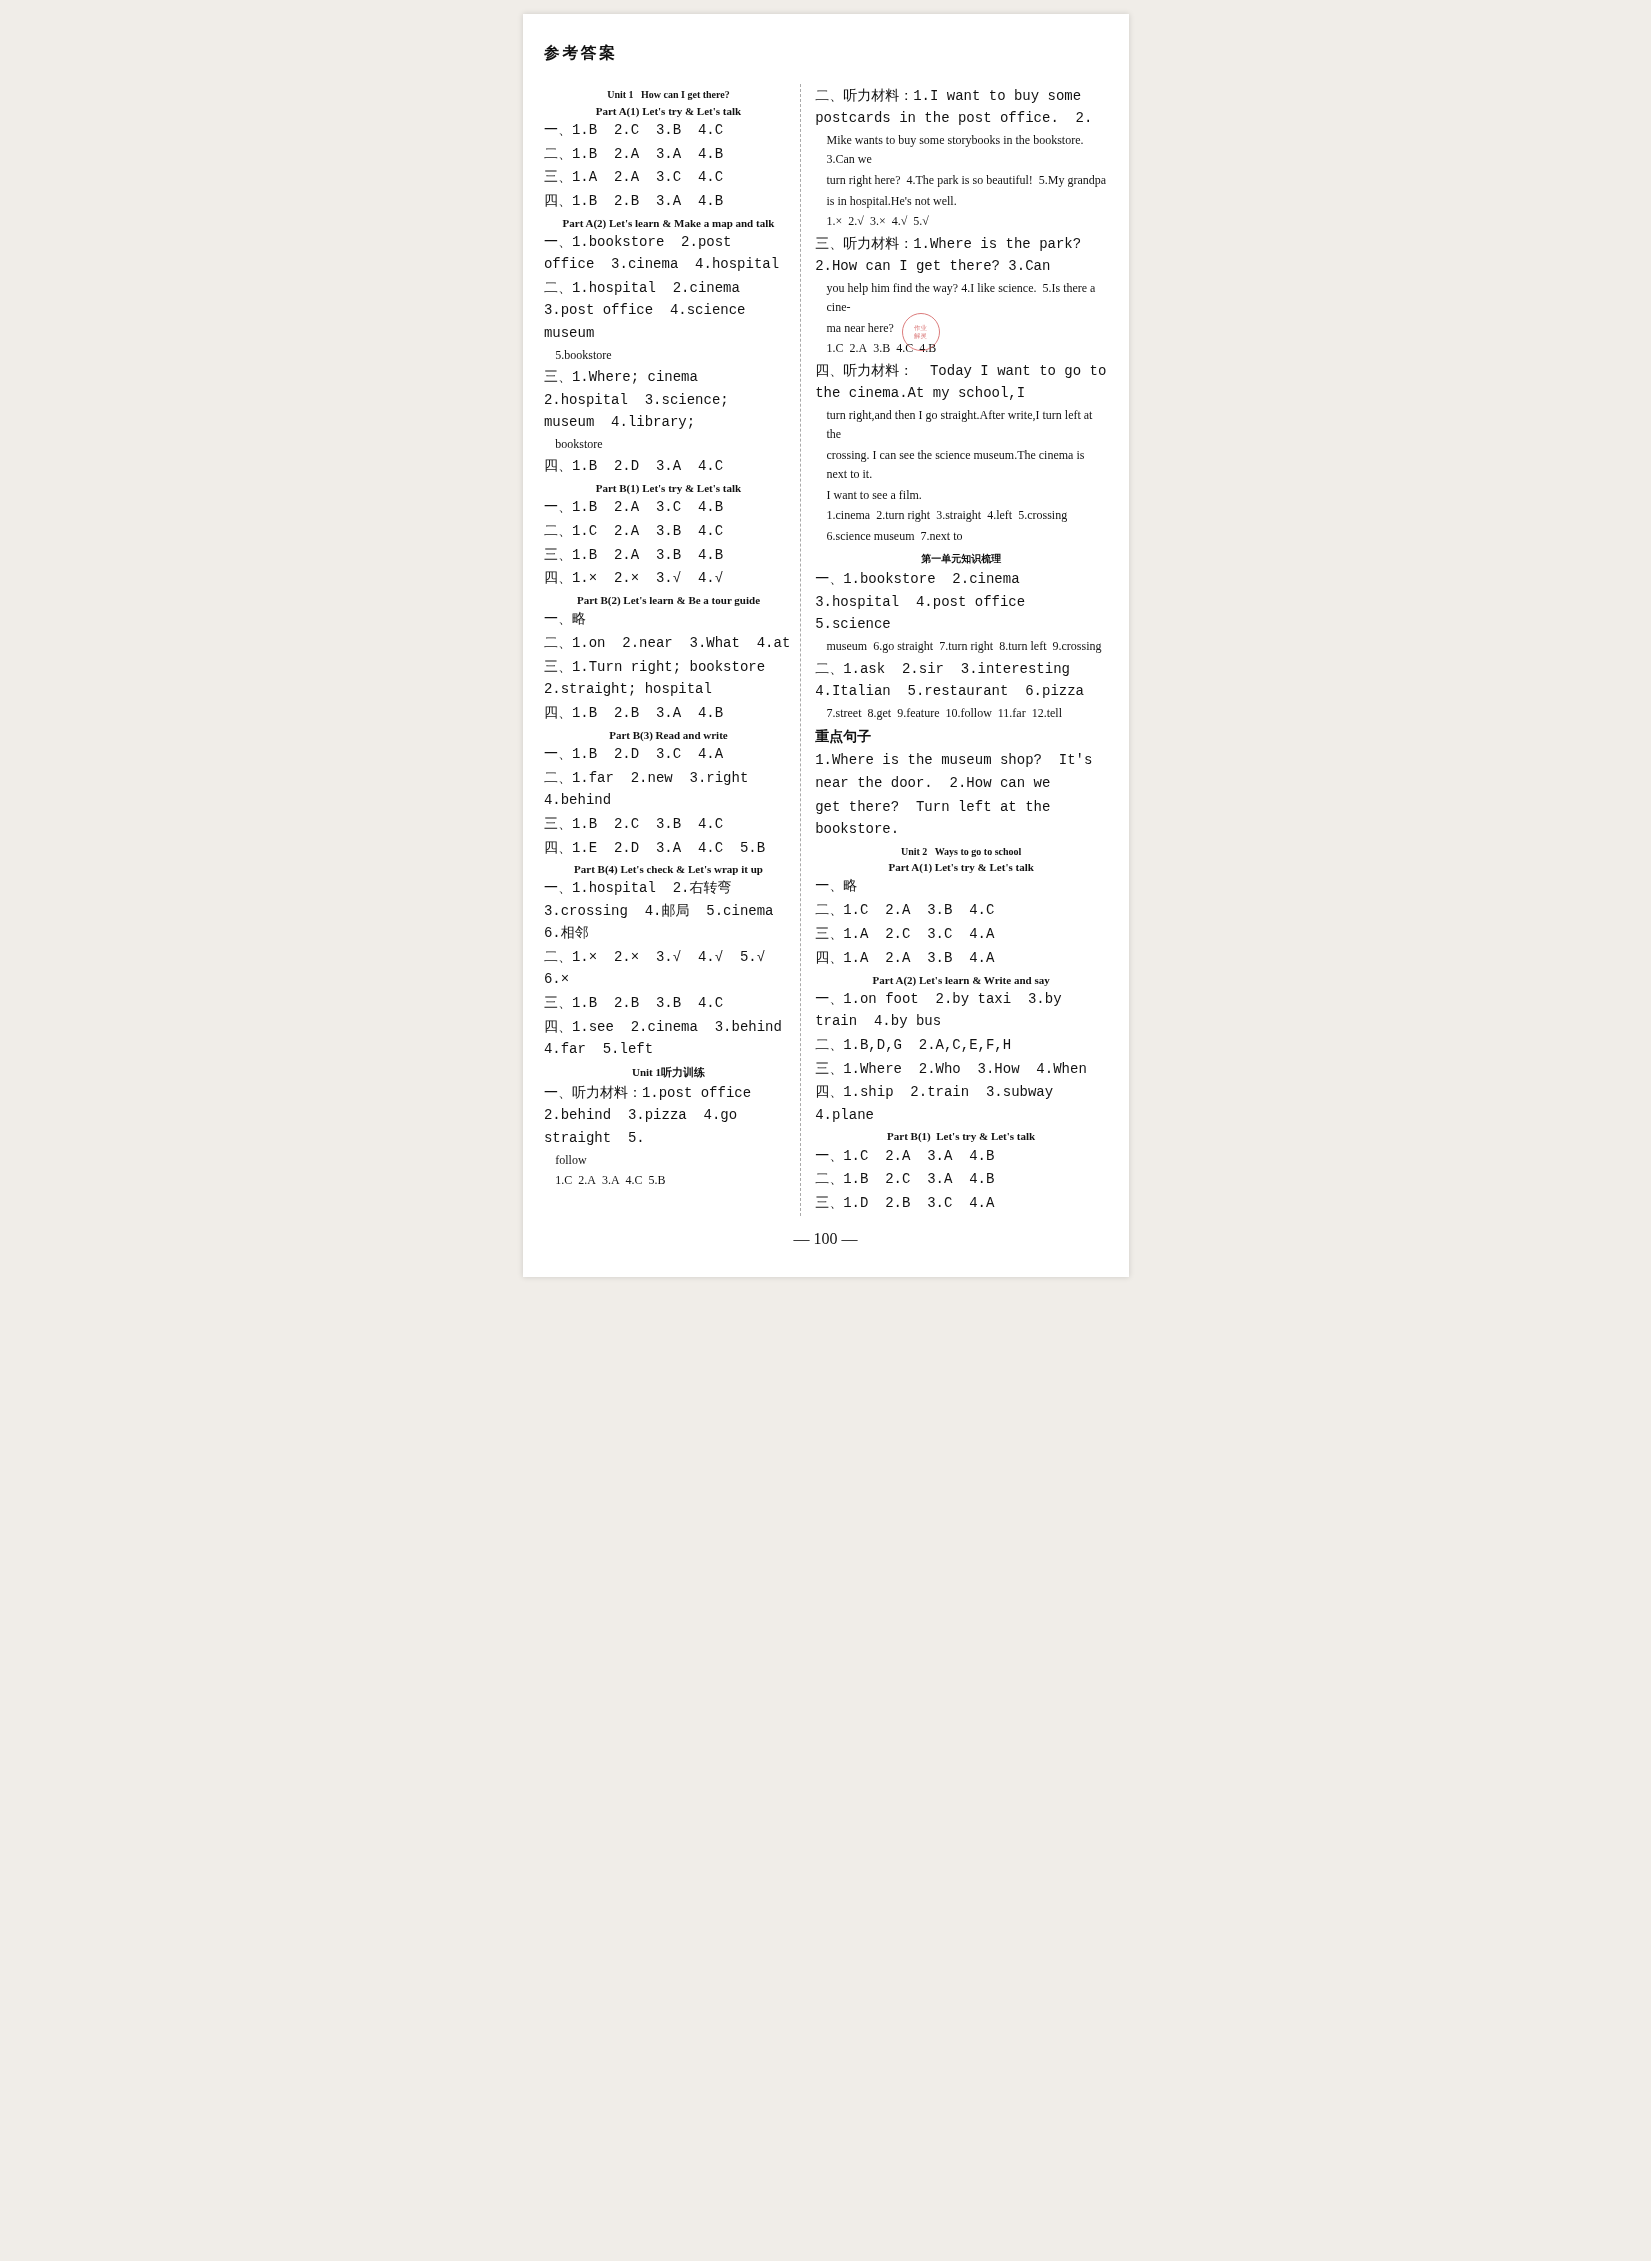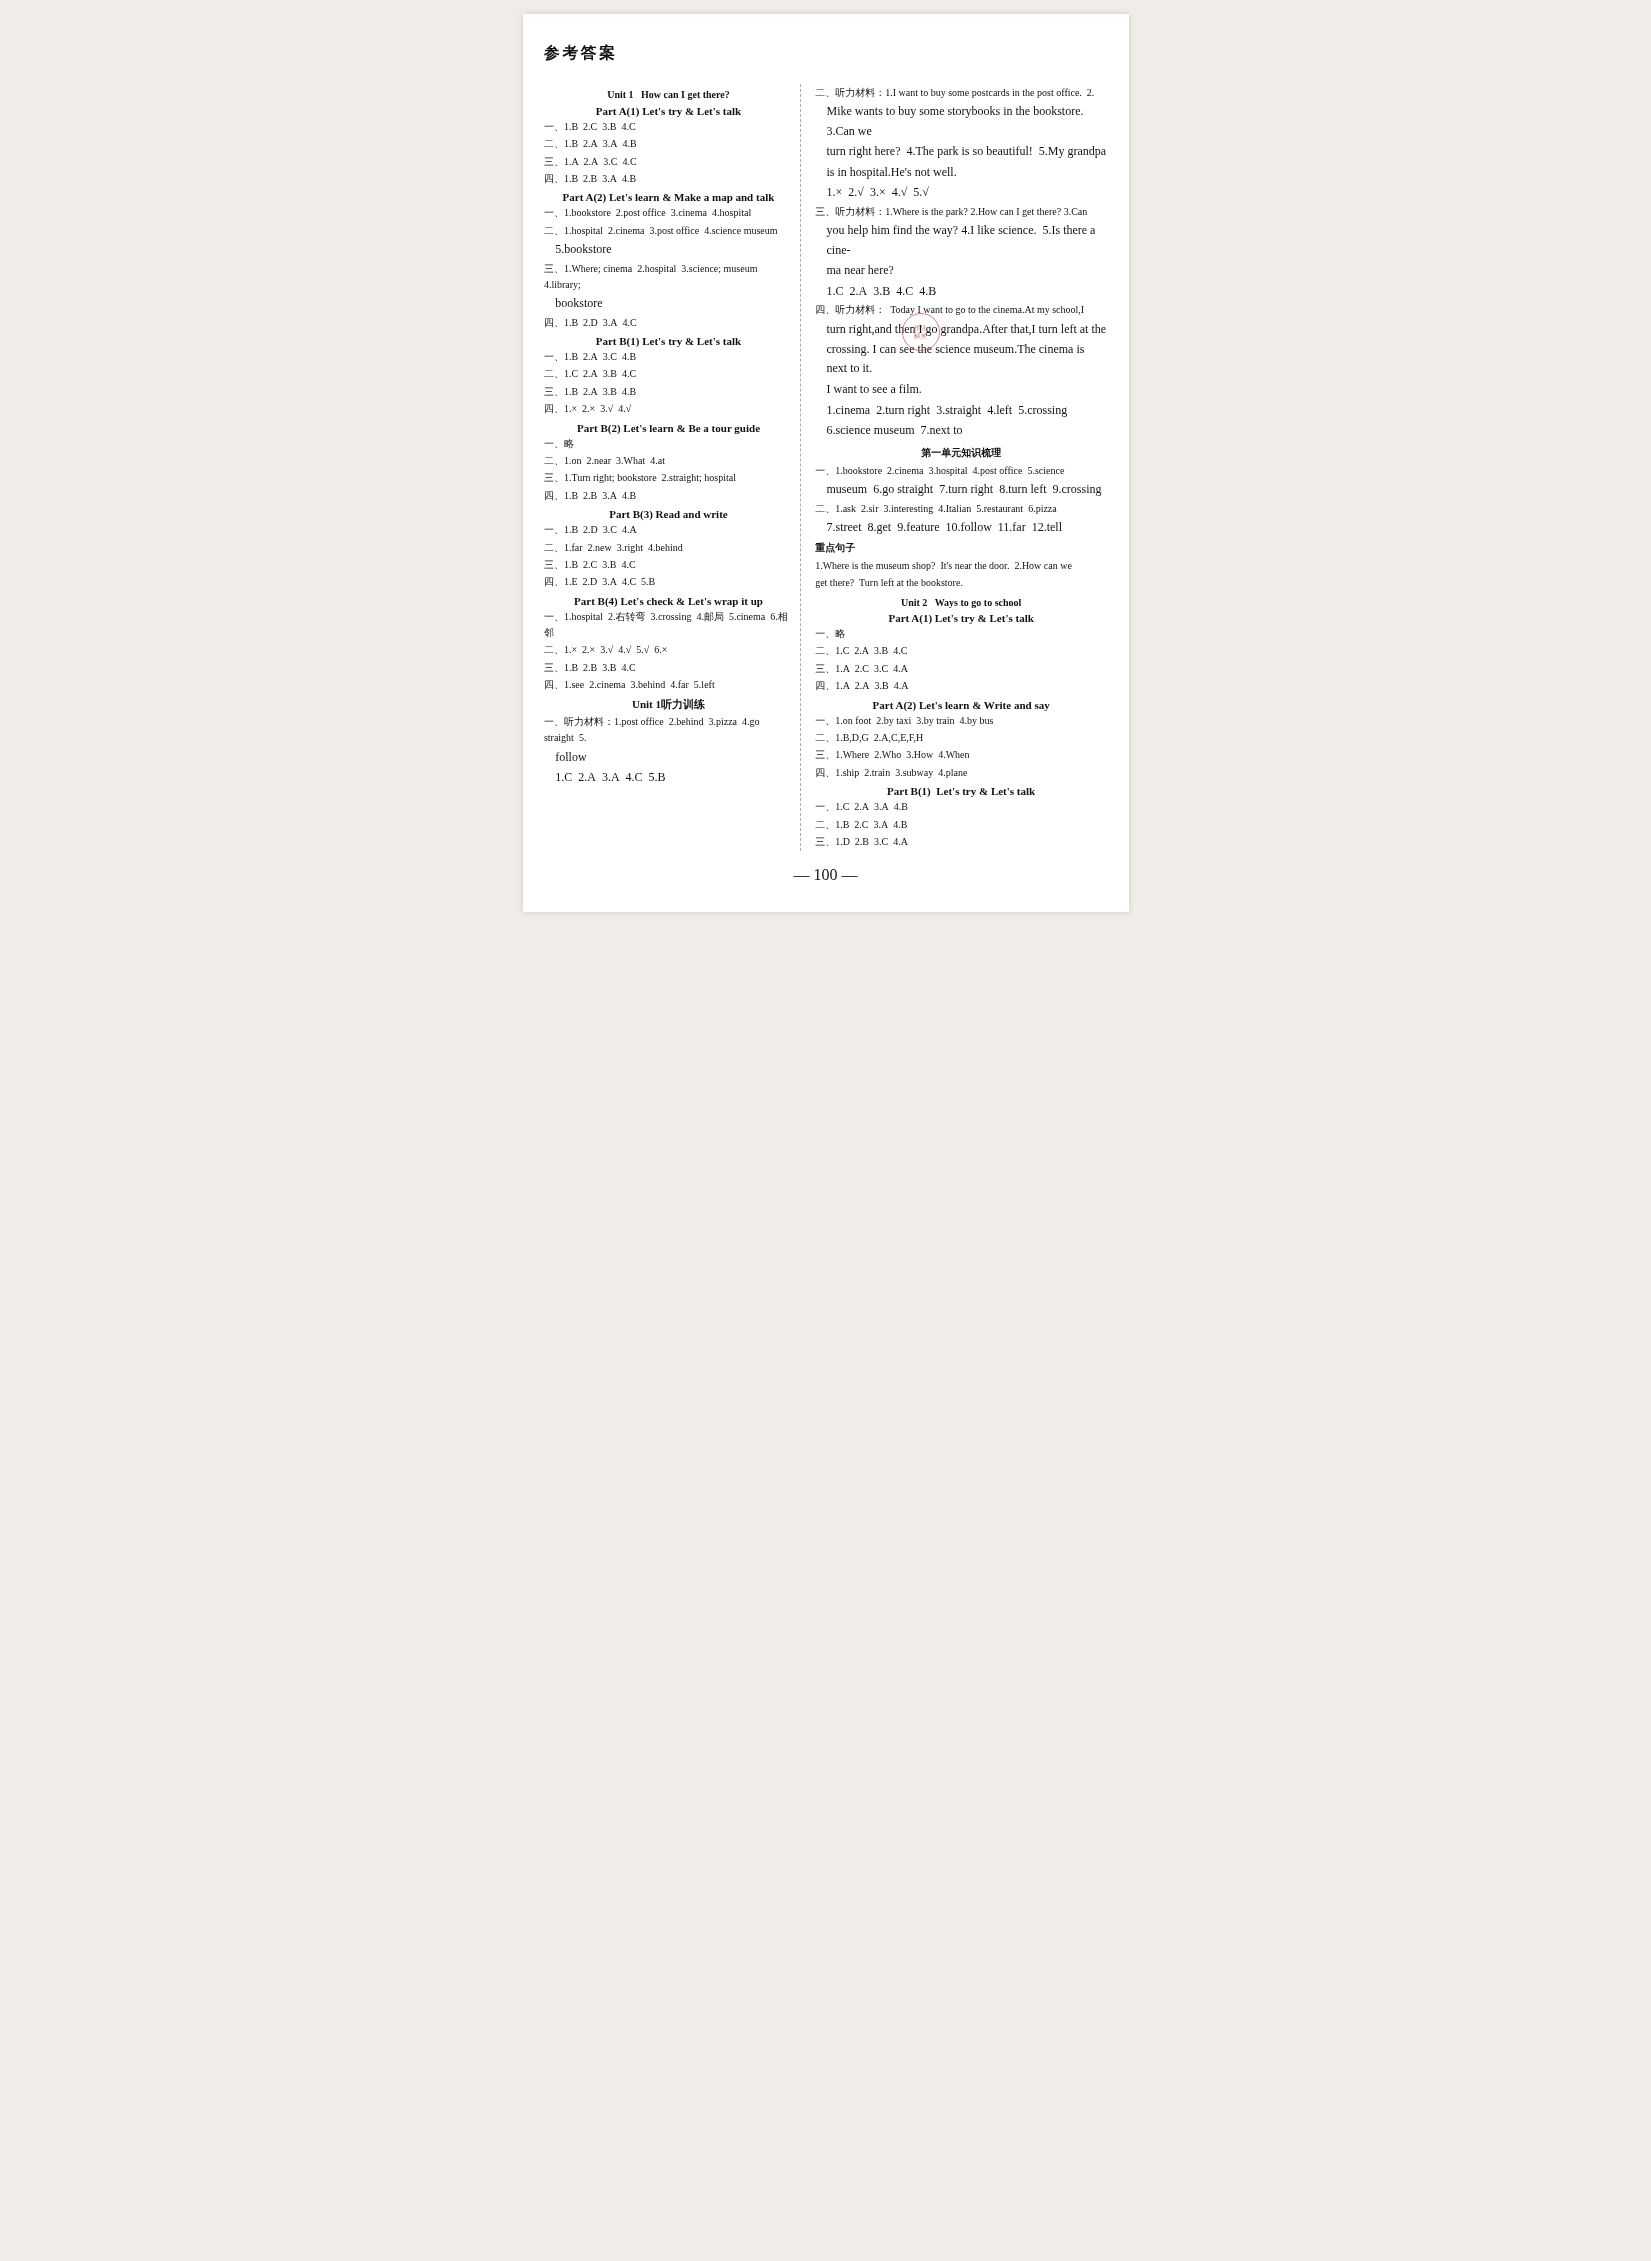--- a/index.html
+++ b/index.html
@@ -48,22 +48,23 @@
       margin: 5.7px 0 2.8px 0;
     }
     .subsection-title {
       text-align: center;
       font-size: 11px;
       font-weight: bold;
       margin: 4.3px 0 2.1px 0;
     }
     .item {
       margin: 1.4px 0;
-      font-size: 10px;
+      font-size: 14px;
       line-height: 1.6;
+      font-family: Liberation Mono, monospace;
     }
     .item-indent {
       margin: 1.4px 0 1.4px 11.4px;
       font-size: 12px;
       line-height: 1.6;
     }
     .page-number {
       text-align: center;
       margin-top: 14.2px;
       font-size: 16px;
@@ -149,21 +150,21 @@
       <div class="item">二、听力材料：1.I want to buy some postcards in the post office.&nbsp; 2.</div>
       <div class="item-indent">Mike wants to buy some storybooks in the bookstore.&nbsp; 3.Can we</div>
       <div class="item-indent">turn right here?&nbsp; 4.The park is so beautiful!&nbsp; 5.My grandpa</div>
       <div class="item-indent">is in hospital.He's not well.</div>
       <div class="item-indent">1.×&nbsp; 2.√&nbsp; 3.×&nbsp; 4.√&nbsp; 5.√</div>
       <div class="item">三、听力材料：1.Where is the park? 2.How can I get there? 3.Can</div>
       <div class="item-indent">you help him find the way? 4.I like science.&nbsp; 5.Is there a cine-</div>
       <div class="item-indent">ma near here?</div>
       <div class="item-indent">1.C&nbsp; 2.A&nbsp; 3.B&nbsp; 4.C&nbsp; 4.B</div>
       <div class="item">四、听力材料：&nbsp; Today I want to go to the cinema.At my school,I</div>
-      <div class="item-indent">turn right,and then I go grandpa.After that,I turn left at the</div>
+      <div class="item-indent">turn right,and then I go straight.After write,I turn left at the</div>
       <div class="item-indent">crossing. I can see the science museum.The cinema is next to it.</div>
       <div class="item-indent">I want to see a film.</div>
       <div class="item-indent">1.cinema&nbsp; 2.turn right&nbsp; 3.straight&nbsp; 4.left&nbsp; 5.crossing</div>
       <div class="item-indent">6.science museum&nbsp; 7.next to</div>
 
       <div class="section-title">第一单元知识梳理</div>
       <div class="item">一、1.bookstore&nbsp; 2.cinema&nbsp; 3.hospital&nbsp; 4.post office&nbsp; 5.science</div>
       <div class="item-indent">museum&nbsp; 6.go straight&nbsp; 7.turn right&nbsp; 8.turn left&nbsp; 9.crossing</div>
       <div class="item">二、1.ask&nbsp; 2.sir&nbsp; 3.interesting&nbsp; 4.Italian&nbsp; 5.restaurant&nbsp; 6.pizza</div>
       <div class="item-indent">7.street&nbsp; 8.get&nbsp; 9.feature&nbsp; 10.follow&nbsp; 11.far&nbsp; 12.tell</div>

